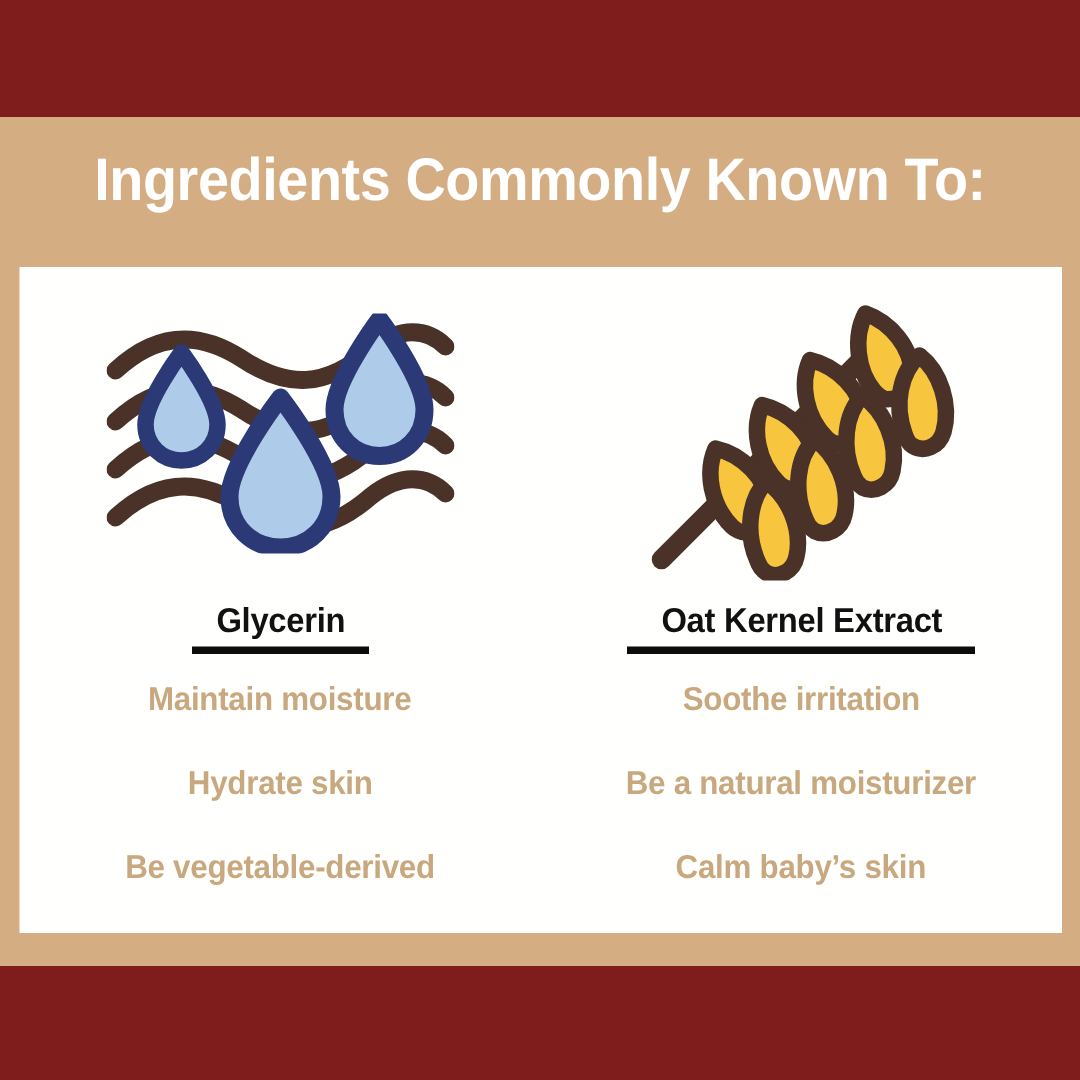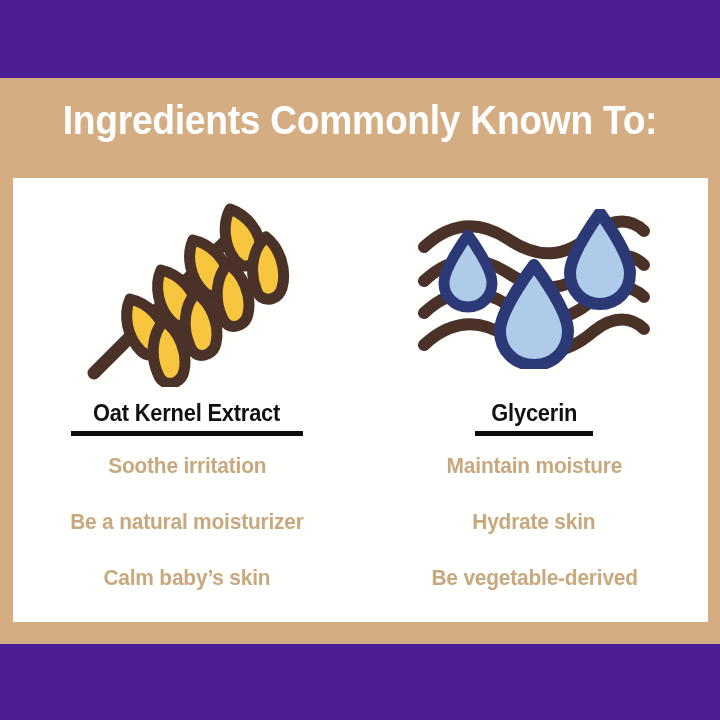--- a/index.html
+++ b/index.html
@@ -11,21 +11,21 @@
     width: 720px;
     height: 720px;
     font-family: "Liberation Sans", "DejaVu Sans", sans-serif;
     overflow: hidden;
   }
 
   #poster {
     position: relative;
     width: 720px;
     height: 720px;
-    background: #4c1d95;
+    background: #7f1d1d;
   }
 
   
   .tan-band {
     position: absolute;
     left: 0;
     top: 78px;
     width: 720px;
     height: 566px;
     background: #d4ad83;
@@ -131,53 +131,20 @@
   <div class="tan-band"></div>
 
   <div class="headline">Ingredients Commonly Known To:</div>
 
   <div class="card">
     <div class="columns">
 
       <div class="column">
 
         <div class="icon-slot">
-          <svg width="214" height="196" viewBox="0 0 214 196">
-            <g fill="#f7c63e" stroke="#4a3228" stroke-width="11" stroke-linejoin="round" stroke-linecap="round">
-
-              <path d="M14 182 L150 46" fill="none" stroke-width="13"></path>
-
-              <path d="M61 160 C47 146 43 124 50 108 C68 112 84 128 86 146 C87 156 80 164 70 164 C67 164 63 162 61 160 Z"></path>
-              <path d="M78 183 C70 165 72 142 84 130 C99 140 108 162 104 180 C102 190 92 195 84 191 C81 189 79 186 78 183 Z"></path>
-
-              <path d="M92 131 C78 117 74 95 81 79 C99 83 115 99 117 117 C118 127 111 135 101 135 C98 135 94 133 92 131 Z"></path>
-              <path d="M110 155 C102 137 104 114 116 102 C131 112 140 134 136 152 C134 162 124 167 116 163 C113 161 111 158 110 155 Z"></path>
-
-              <path d="M124 101 C110 87 106 65 113 49 C131 53 147 69 149 87 C150 97 143 105 133 105 C130 105 126 103 124 101 Z"></path>
-              <path d="M142 126 C134 108 136 85 148 73 C163 83 172 105 168 123 C166 133 156 138 148 134 C145 132 143 129 142 126 Z"></path>
-
-              <path d="M156 70 C144 56 142 33 150 18 C167 24 181 41 181 59 C181 69 173 76 163 75 C160 74 158 72 156 70 Z"></path>
-              <path d="M176 98 C169 79 173 57 186 46 C200 57 207 79 202 97 C199 107 189 111 181 106 C178 104 177 101 176 98 Z"></path>
-            </g>
-          </svg>
-        </div>
-
-        <div class="ing-name">Oat Kernel Extract</div>
-        <div class="ing-rule rule-left"></div>
-
-        <div class="benefits">
-          <div class="benefit">Soothe irritation</div>
-          <div class="benefit">Be a natural moisturizer</div>
-          <div class="benefit">Calm baby’s skin</div>
-        </div>
-      </div>
-
-      <div class="column">
-
-        <div class="icon-slot">
           <svg width="232" height="160" viewBox="0 0 232 160">
 
             <g fill="none" stroke="#4a3228" stroke-width="12" stroke-linecap="round">
               <path d="M6 38 C34 12 62 12 90 30 C120 50 146 50 176 24 C196 8 214 10 226 22"></path>
               <path d="M6 72 C34 46 62 46 90 64 C120 84 146 84 176 58 C196 42 214 44 226 56"></path>
               <path d="M6 104 C34 78 62 78 90 96 C120 116 146 116 176 90 C196 74 214 76 226 88"></path>
               <path d="M6 136 C34 110 62 110 90 128 C120 148 146 148 176 122 C196 106 214 108 226 120"></path>
             </g>
 
             <path d="M50 26 C50 26 26 58 26 74 C26 88 37 98 50 98 C63 98 74 88 74 74 C74 58 50 26 50 26 Z" fill="#aecbea" stroke="#2b3a77" stroke-width="11" stroke-linejoin="round"></path>
@@ -191,15 +158,48 @@
         <div class="ing-name">Glycerin</div>
         <div class="ing-rule rule-right"></div>
 
         <div class="benefits">
           <div class="benefit">Maintain moisture</div>
           <div class="benefit">Hydrate skin</div>
           <div class="benefit">Be vegetable-derived</div>
         </div>
       </div>
 
+      <div class="column">
+
+        <div class="icon-slot">
+          <svg width="214" height="196" viewBox="0 0 214 196">
+            <g fill="#f7c63e" stroke="#4a3228" stroke-width="11" stroke-linejoin="round" stroke-linecap="round">
+
+              <path d="M14 182 L150 46" fill="none" stroke-width="13"></path>
+
+              <path d="M61 160 C47 146 43 124 50 108 C68 112 84 128 86 146 C87 156 80 164 70 164 C67 164 63 162 61 160 Z"></path>
+              <path d="M78 183 C70 165 72 142 84 130 C99 140 108 162 104 180 C102 190 92 195 84 191 C81 189 79 186 78 183 Z"></path>
+
+              <path d="M92 131 C78 117 74 95 81 79 C99 83 115 99 117 117 C118 127 111 135 101 135 C98 135 94 133 92 131 Z"></path>
+              <path d="M110 155 C102 137 104 114 116 102 C131 112 140 134 136 152 C134 162 124 167 116 163 C113 161 111 158 110 155 Z"></path>
+
+              <path d="M124 101 C110 87 106 65 113 49 C131 53 147 69 149 87 C150 97 143 105 133 105 C130 105 126 103 124 101 Z"></path>
+              <path d="M142 126 C134 108 136 85 148 73 C163 83 172 105 168 123 C166 133 156 138 148 134 C145 132 143 129 142 126 Z"></path>
+
+              <path d="M156 70 C144 56 142 33 150 18 C167 24 181 41 181 59 C181 69 173 76 163 75 C160 74 158 72 156 70 Z"></path>
+              <path d="M176 98 C169 79 173 57 186 46 C200 57 207 79 202 97 C199 107 189 111 181 106 C178 104 177 101 176 98 Z"></path>
+            </g>
+          </svg>
+        </div>
+
+        <div class="ing-name">Oat Kernel Extract</div>
+        <div class="ing-rule rule-left"></div>
+
+        <div class="benefits">
+          <div class="benefit">Soothe irritation</div>
+          <div class="benefit">Be a natural moisturizer</div>
+          <div class="benefit">Calm baby’s skin</div>
+        </div>
+      </div>
+
     </div>
   </div>
 </div>
 
 </body></html>

